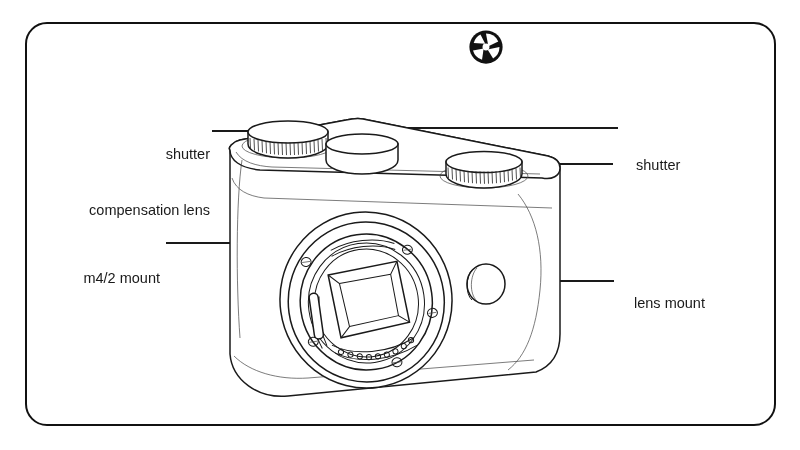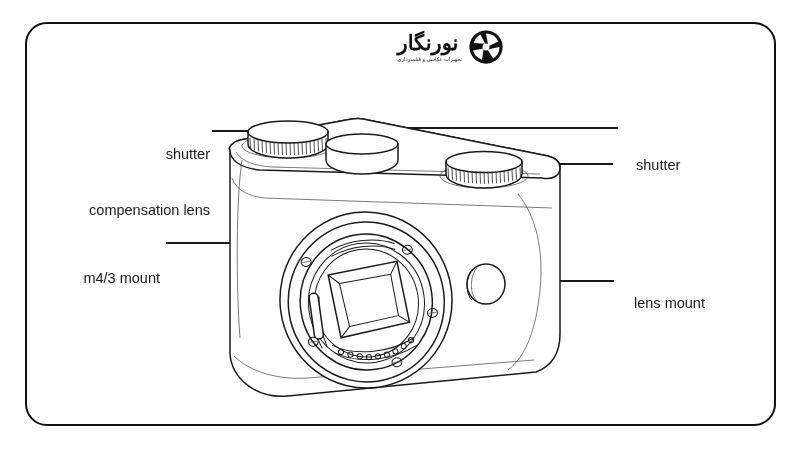--- a/index.html
+++ b/index.html
@@ -105,24 +105,20 @@
   .knurl { stroke: #222222; stroke-width: 0.8; }
 </style>
 </head>
 <body>
 
 <div id="page">
 
   <div id="frame"></div>
 
   <div id="logo">
-    <div id="logo-text-wrap">
-      <div id="logo-word">نورنگار</div>
-      <div id="logo-sub">تجهیزات عکاسی و فیلمبرداری</div>
-    </div>
     <svg id="logo-mark" viewBox="0 0 48 48">
       <circle cx="24" cy="24" r="21" fill="#111111"></circle>
       <path d="M24 7 A17 17 0 0 1 39.5 17 L27 23 Z" fill="#ffffff"></path>
       <path d="M41 24 A17 17 0 0 1 33 38.5 L26 27 Z" fill="#ffffff"></path>
       <path d="M19 40.2 A17 17 0 0 1 7.6 28.5 L21 26 Z" fill="#ffffff"></path>
       <path d="M8.5 19 A17 17 0 0 1 17 8.3 L23 20 Z" fill="#ffffff"></path>
       <circle cx="24" cy="24" r="4.4" fill="#ffffff"></circle>
     </svg>
   </div>
 
@@ -130,21 +126,21 @@
     <div>shutter</div>
     <div>compensation lens</div>
   </div>
 
   <div class="label left-align" id="label-shutter">
     <div>shutter</div>
   </div>
 
 
   <div class="label right-align" id="label-m43">
-    <div>m4/3 mount</div>
+    <div>m4/2 mount</div>
   </div>
 
   <div class="label left-align" id="label-release">
     <div>lens mount</div>
   </div>
 
   <div class="leader" id="leader-exposure"></div>
   <div class="leader" id="leader-shutter"></div>
   <div class="leader" id="leader-iso"></div>
   <div class="leader" id="leader-m43"></div>

